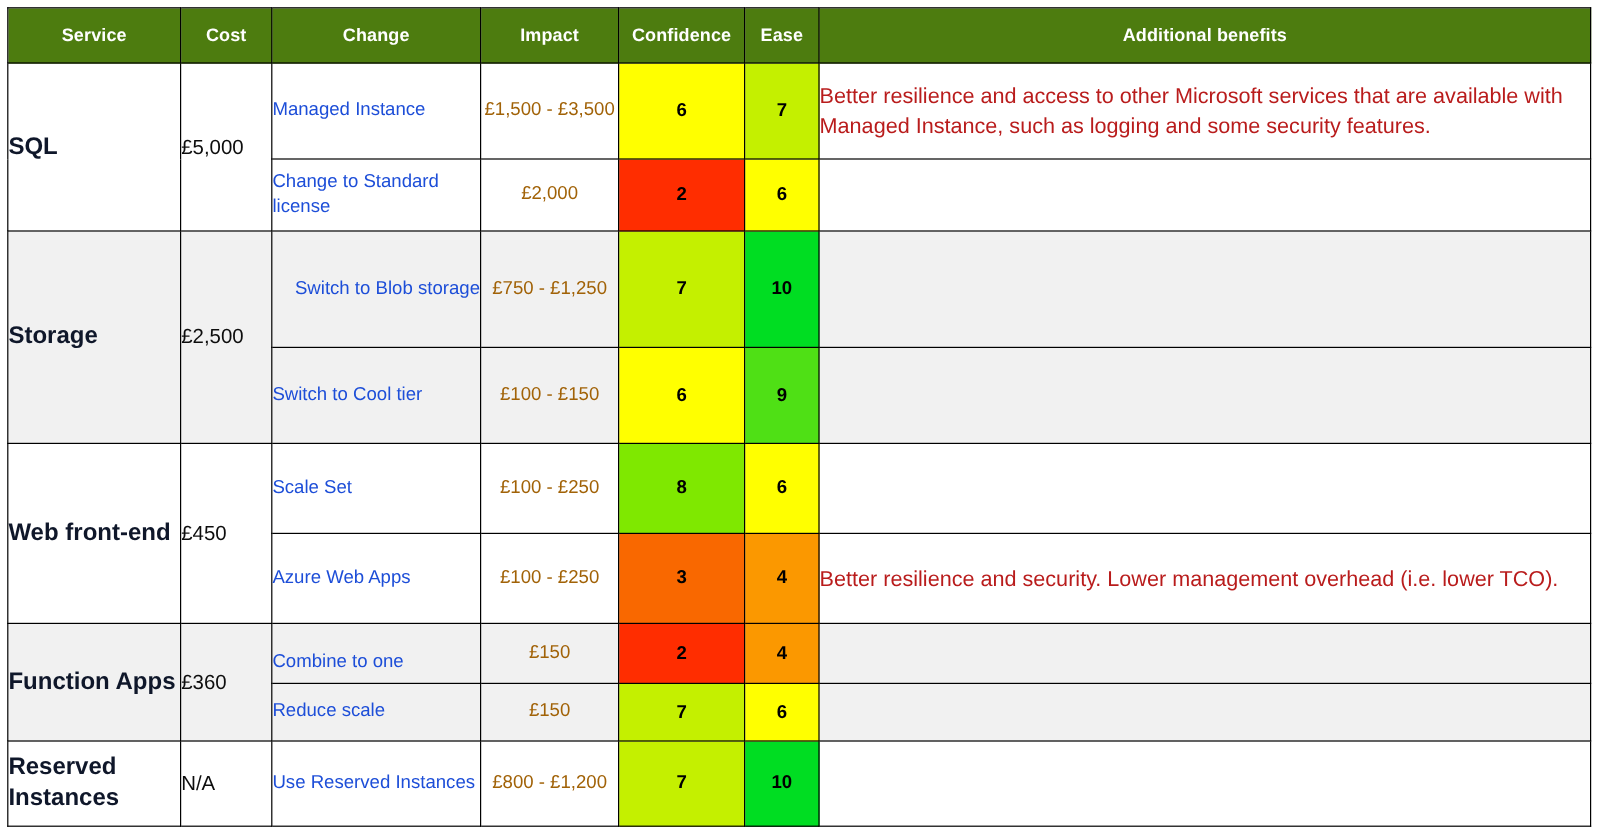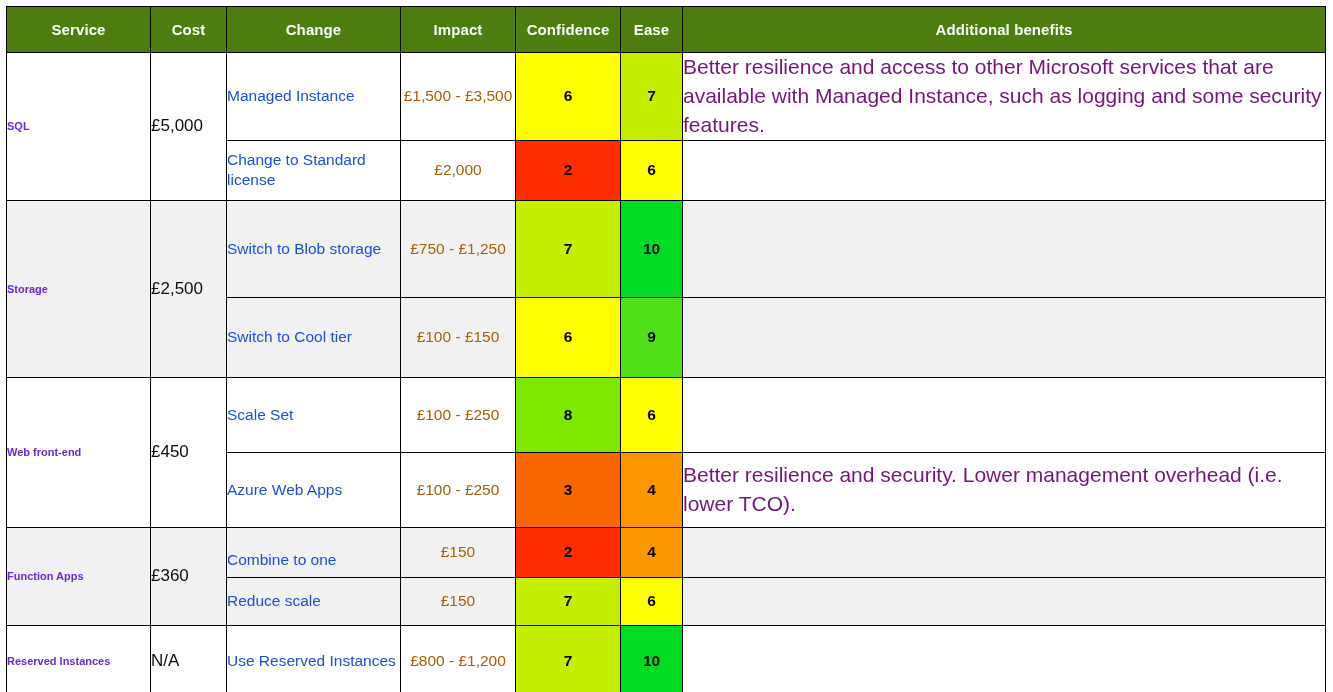--- a/index.html
+++ b/index.html
@@ -44,22 +44,22 @@
   col.c-service     { width: 144px; }
   col.c-cost        { width: 76px; }
   col.c-change      { width: 174px; }
   col.c-impact      { width: 115px; }
   col.c-confidence  { width: 105px; }
   col.c-ease        { width: 62px; }
   col.c-benefits    { width: 643px; }
 
   td.service {
     font-weight: bold;
-    font-size: 11px;
-    color: #6d28d9;
+    font-size: 20px;
+    color: #0f172a;
     padding: 10px 8px 10px 12px;
     vertical-align: top;
     line-height: 1.28;
   }
   td.cost {
     font-size: 17px;
     color: #0d0d0d;
     vertical-align: top;
     padding-top: 10px;
   }
@@ -78,22 +78,22 @@
     padding: 10px 10px 10px 10px;
     line-height: 1.32;
   }
   td.score {
     text-align: center;
     font-weight: bold;
     font-size: 15.5px;
     color: #000000;
   }
   td.benefits {
-    font-size: 21px;
-    color: #701a75;
+    font-size: 18px;
+    color: #b91c1c;
     padding: 10px 16px 10px 14px;
     vertical-align: top;
     line-height: 1.38;
     margin-top: 14px;
   }
   tr.band td { background: #F1F1F1; }
   tr.band td.score { background: inherit; }
   
   tr.section-start > td { border-top: 1px solid #000000; }
 </style>
@@ -135,21 +135,21 @@
         <tr>
           <td class="change" style="height: 60px;">Change to Standard license</td>
           <td class="impact">£2,000</td>
           <td class="score" style="background: rgb(255, 45, 0);">2</td>
           <td class="score" style="background: rgb(255, 255, 0);">6</td>
           <td class="benefits"></td>
         </tr>
         <tr class="band section-start">
           <td class="service" rowspan="2">Storage</td>
           <td class="cost" rowspan="2">£2,500</td>
-          <td class="change" style="height: 97px;">Switch to Blob storage</td>
+          <td class="change" style="height: 97px; text-align: right;">Switch to Blob storage</td>
           <td class="impact">£750 - £1,250</td>
           <td class="score" style="background: rgb(196, 240, 0);">7</td>
           <td class="score" style="background: rgb(0, 221, 34);">10</td>
           <td class="benefits"></td>
         </tr>
         <tr class="band">
           <td class="change" style="height: 80px;">Switch to Cool tier</td>
           <td class="impact">£100 - £150</td>
           <td class="score" style="background: rgb(255, 255, 0);">6</td>
           <td class="score" style="background: rgb(79, 224, 21);">9</td>

